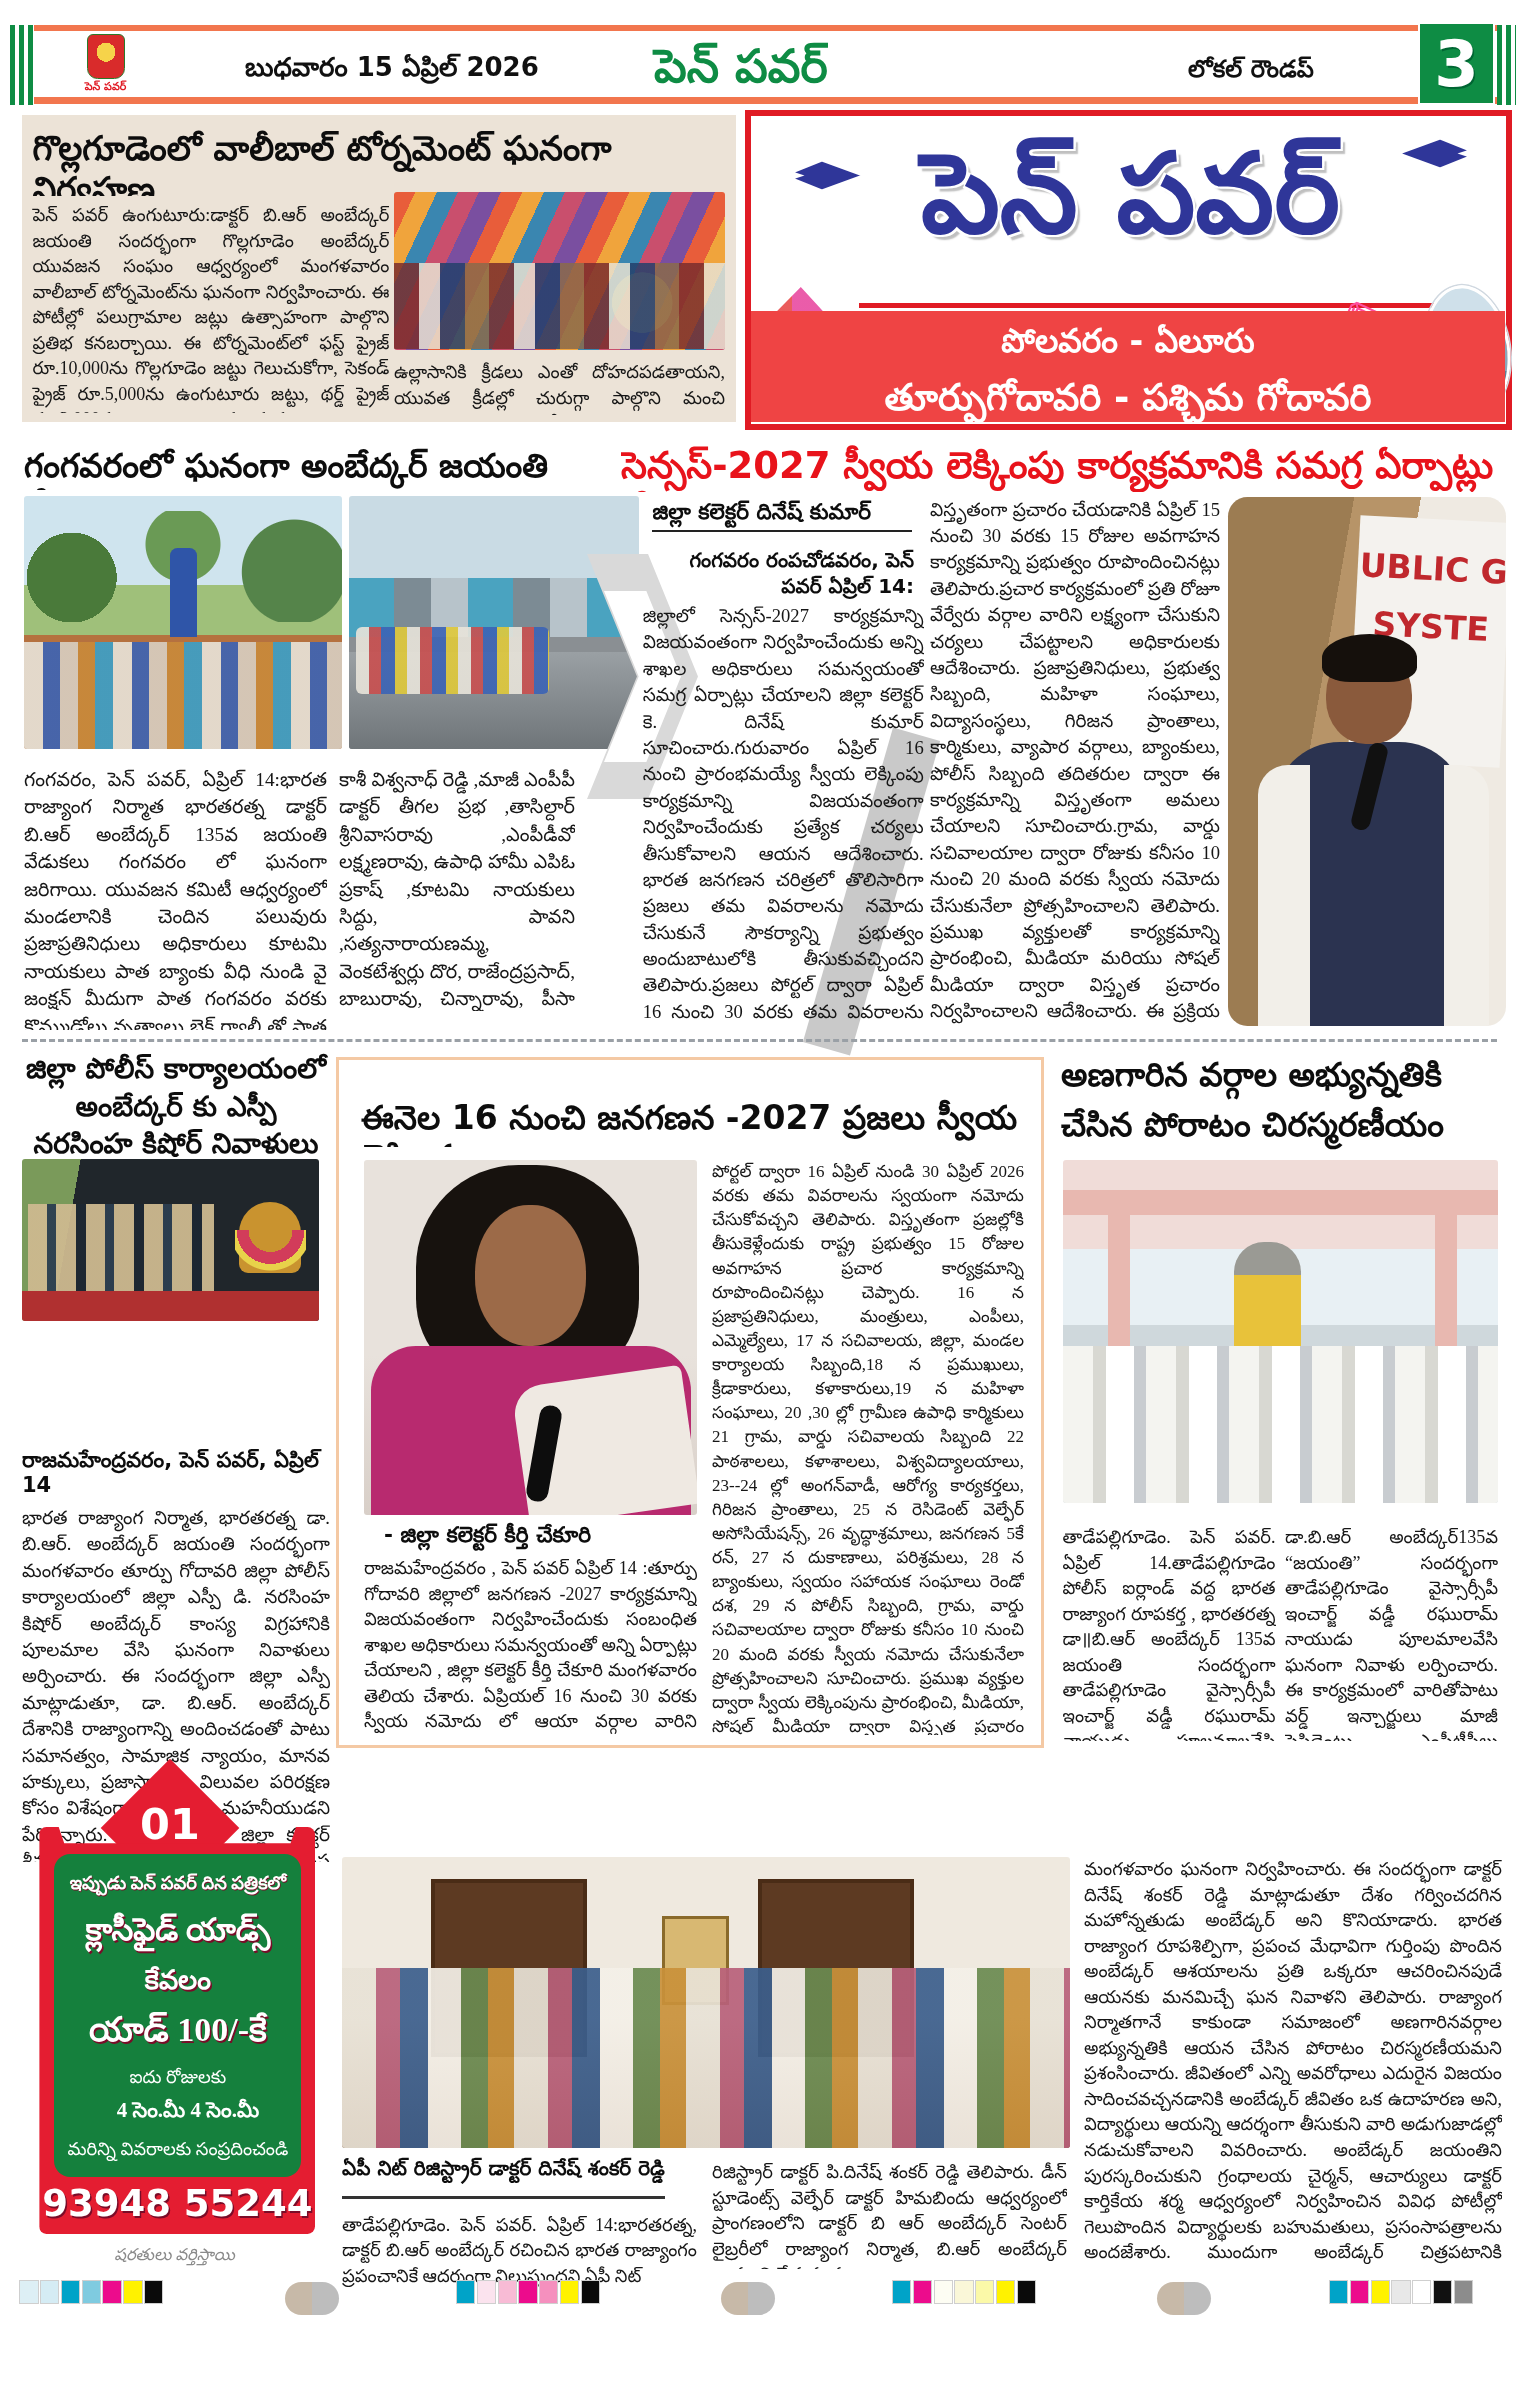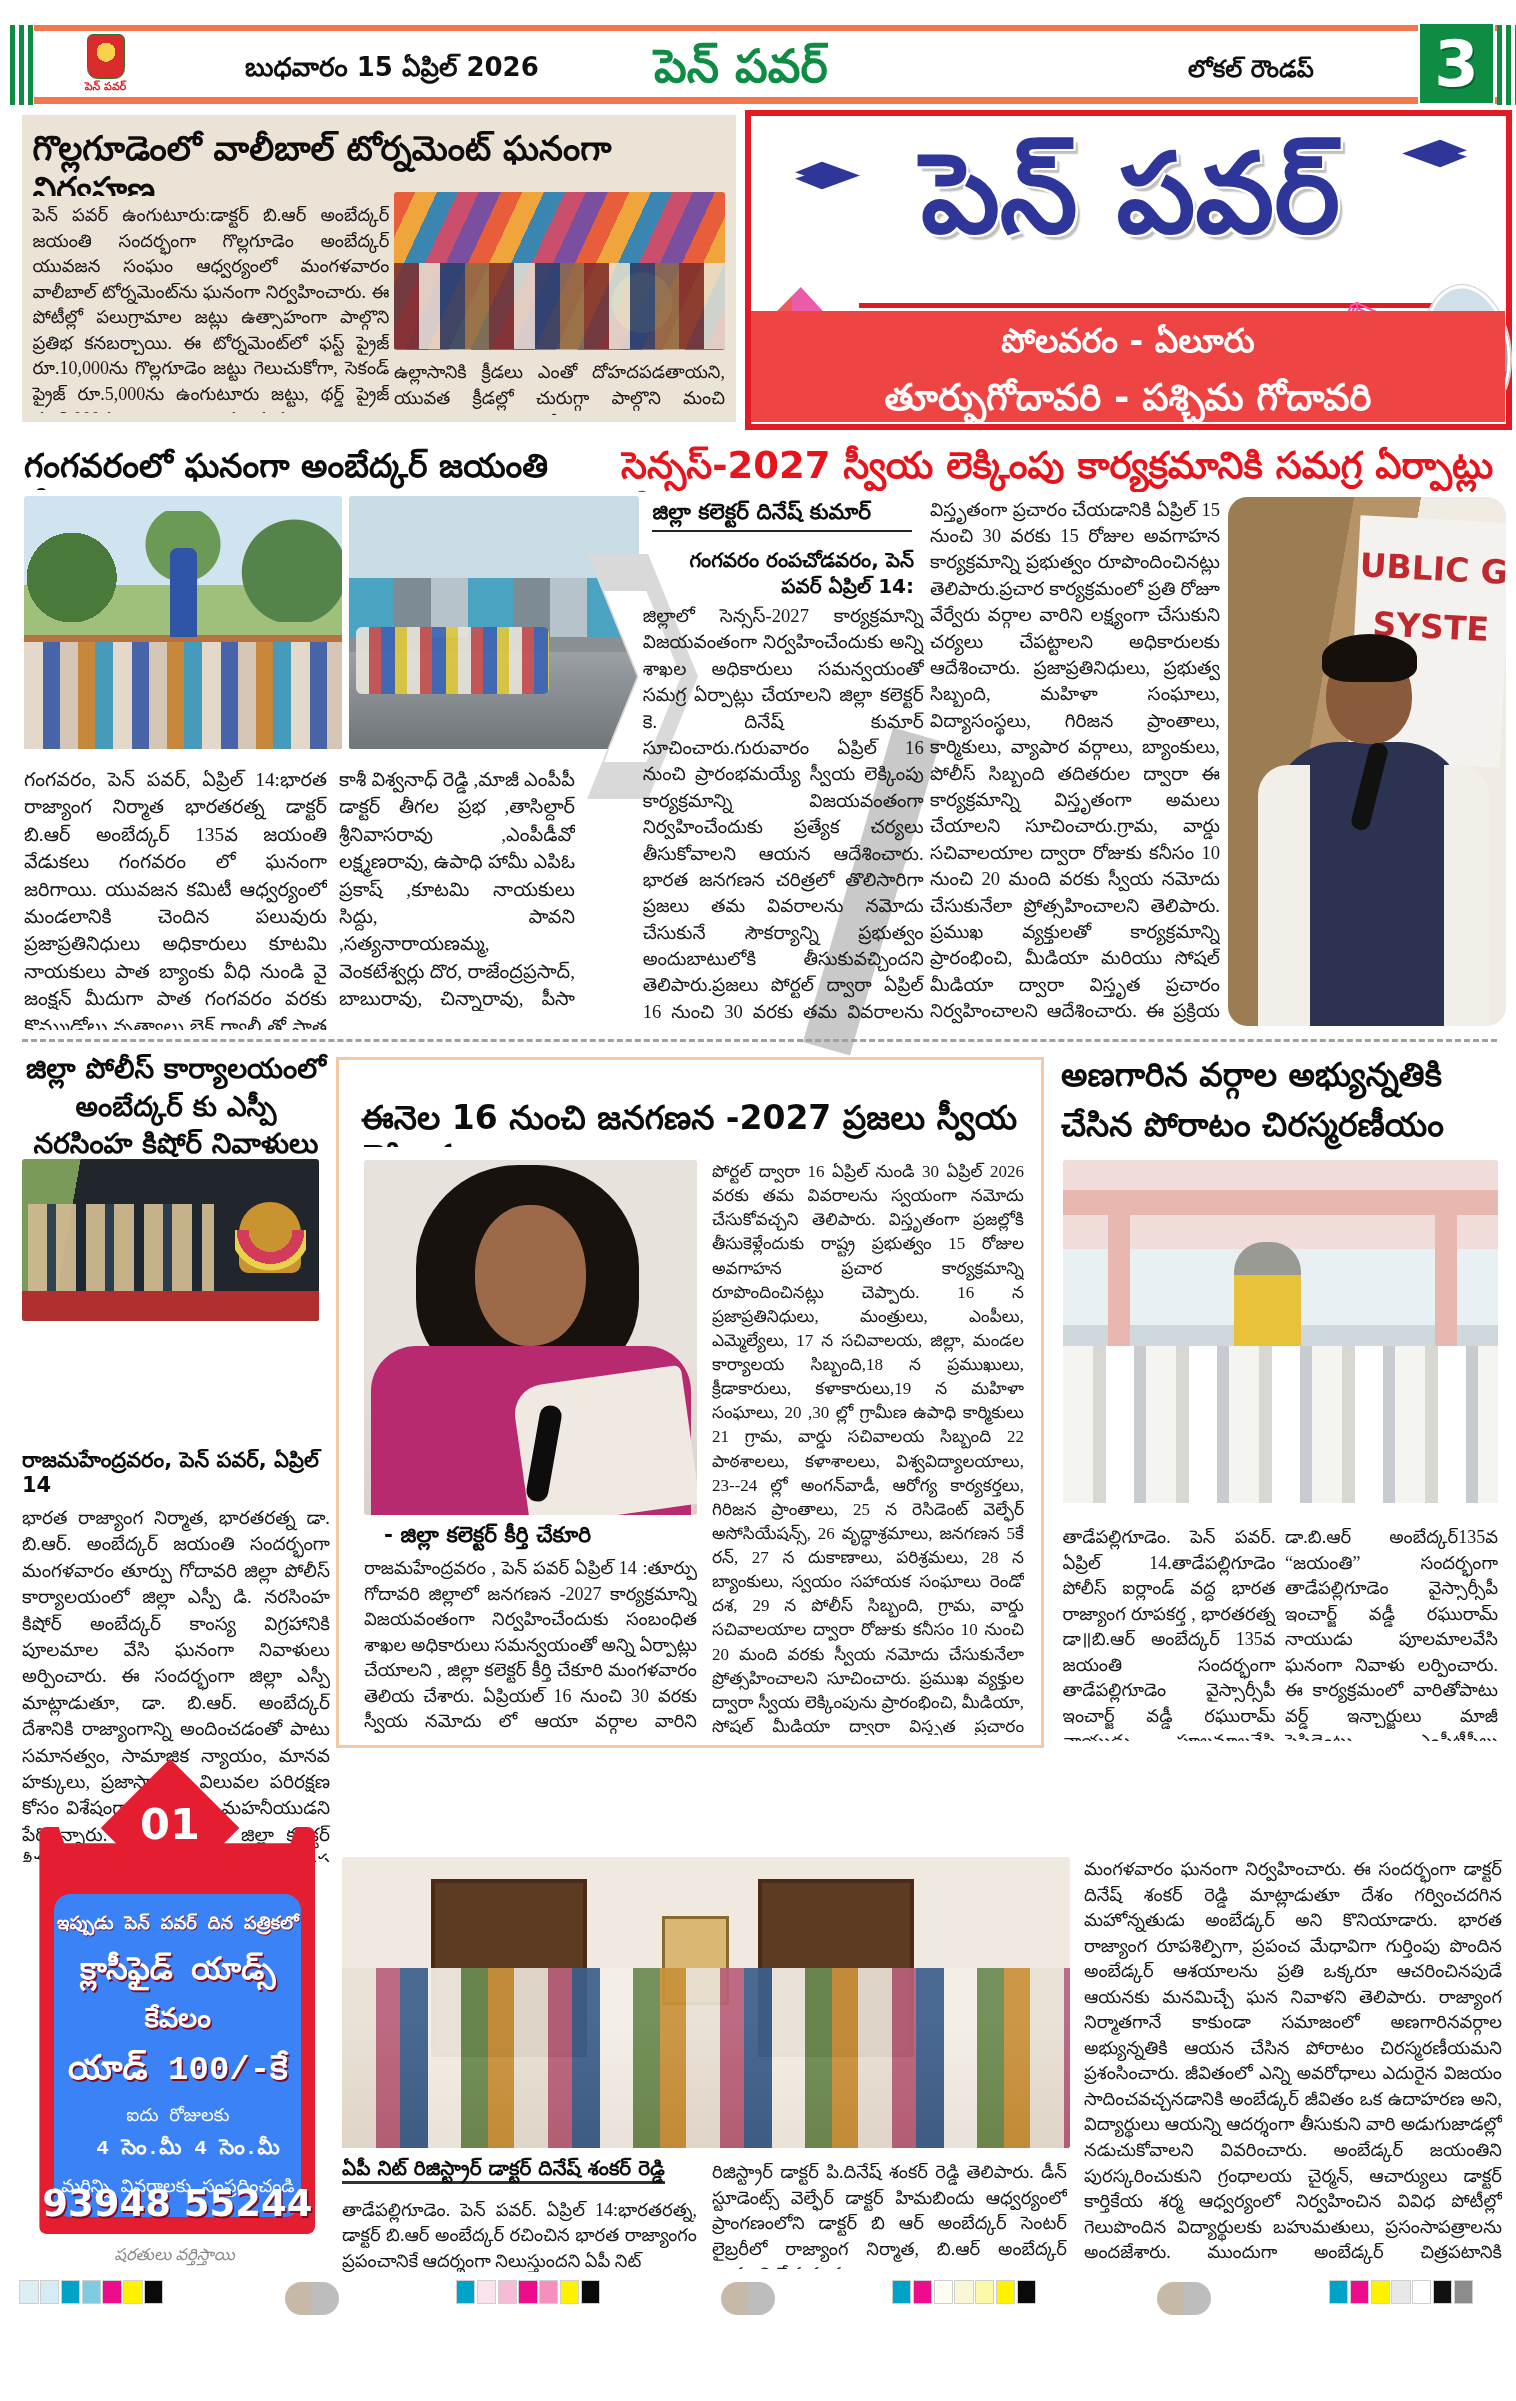--- a/index.html
+++ b/index.html
@@ -173,21 +173,21 @@
 
     <div class="abs body-text" style="left:1.5px;top:476px;width:213px;height:216px;font-size:18px;">తాడేపల్లిగూడెం. పెన్ పవర్. ఏప్రిల్ 14.తాడేపల్లిగూడెం పోలీస్ ఐర్లాండ్ వద్ద భారత రాజ్యాంగ రూపకర్త , భారతరత్న డా॥బి.ఆర్ అంబేద్కర్ 135వ జయంతి సందర్భంగా తాడేపల్లిగూడెం వైస్సార్సీపీ ఇంచార్జ్ వడ్డీ రఘురామ్ నాయుడు పూలమాలవేసి ఘనంగా నివాళు లర్పించారు. తాడేపల్లిగూడెం నియోజవర్గం 28 వర్డ్ లో భారత రాజ్యాంగ రూపకర్త , భారతరత్న</div>
     <div class="abs body-text" style="left:224px;top:476px;width:213px;height:216px;font-size:18px;">డా.బి.ఆర్ అంబేద్కర్135వ “జయంతి” సందర్భంగా తాడేపల్లిగూడెం వైస్సార్సీపీ ఇంచార్జ్ వడ్డీ రఘురామ్ నాయుడు పూలమాలవేసి ఘనంగా నివాళు లర్పించారు. ఈ కార్యక్రమంలో వారితోపాటు వర్డ్ ఇన్చార్జులు మాజీ ప్రెసిడెంట్లు ఎంపీటీసీలు వైఎస్ఆర్సిపి నాయకులు కార్యకర్తలు అభిమానులు యువత భారీ ఎత్తున పాల్గొన్నారు.</div>
   </div>
 
   <div class="abs" style="left:26px;top:1769px;width:297px;height:491px;">
     <div class="abs" style="left:95px;top:10.4px;width:98px;height:98px;background:#E41D31;transform:rotate(45deg);">
     </div>
     <div class="abs" style="left:95px;top:30px;width:98px;text-align:center;color:#fff;font-size:43px;font-weight:bold;font-family:'DejaVu Sans',sans-serif;">01</div>
     <div class="abs" style="left:13.4px;top:58px;width:276px;height:407px;background:#E41D31;border-radius:7.4px;clip-path:polygon(0 0,7% 0,9% 4%,91% 4%,93% 0,100% 0,100% 100%,0 100%);">
-      <div class="abs" style="left:15px;top:27px;width:247px;height:323px;background:#3b82f6;border-radius:16.4px;text-align:center;color:#ffffff;font-family:Liberation Mono, monospace;margin-top:40px;">
+      <div class="abs" style="left:15px;top:27px;width:247px;height:323px;background:#15803d;border-radius:16.4px;text-align:center;color:#ffffff;font-family:Liberation Serif, serif;">
         <div style="margin-top:19.3px;font-size:18px;font-weight:bold;text-shadow:0.7px 0.7px 0 #7a0c28;">ఇప్పుడు పెన్ పవర్ దిన పత్రికలో</div>
         <div style="margin-top:13.4px;font-size:31px;font-weight:bold;text-shadow:1.5px 1.5px 0 #7a0c28;">క్లాసీఫైడ్ యాడ్స్</div>
         <div style="margin-top:10.4px;font-size:27px;font-weight:bold;text-shadow:1.5px 1.5px 0 #7a0c28;">కేవలం</div>
         <div style="margin-top:9px;font-size:34px;font-weight:bold;text-shadow:1.5px 1.5px 0 #7a0c28;">యాడ్ 100/-కే</div>
         <div style="margin-top:10.4px;font-size:18px;">ఐదు రోజులకు</div>
         <div style="margin-top:6px;font-size:21px;font-weight:bold;padding-left:20px;">4 సెం.మీ 4 సెం.మీ</div>
         <div style="margin-top:12px;font-size:18px;">మరిన్ని వివరాలకు సంప్రదించండి</div>
       </div>
       <div class="abs" style="left:0;top:355px;width:276px;text-align:center;color:#ffffff;font-size:37px;font-weight:bold;font-family:'DejaVu Sans',sans-serif;text-shadow:1.5px 1.5px 0 #7a0c28;">93948 55244</div>
     </div>
@@ -198,21 +198,21 @@
   <div class="photo" style="left:342px;top:1857px;width:728px;height:291px;background:linear-gradient(180deg,#efe9df 0 55%,#8a5a3a 92%,#6e4024 100%);">
     <div class="abs" style="left:89px;top:22px;width:156px;height:178px;background:#5d3a22;border:4.5px solid #4a2c16;box-sizing:border-box;"></div>
     <div class="abs" style="left:416px;top:22px;width:156px;height:178px;background:#5d3a22;border:4.5px solid #4a2c16;box-sizing:border-box;"></div>
     <div class="abs" style="left:320px;top:59px;width:67px;height:89px;background:#d8b872;border:3.7px solid #8a6a2a;box-sizing:border-box;"></div>
     <div class="abs" style="left:0;top:111px;width:100%;height:180px;background:repeating-linear-gradient(90deg,#e8e2d6 0 34px,#b8607a 34px 58px,#3b5e8c 58px 86px,#f4f0e8 86px 119px,#6a8a50 119px 146px,#c9913a 146px 172px);opacity:.92;"></div>
   </div>
 
   <div class="abs body-text" style="left:1084px;top:1857px;width:418px;height:407px;font-size:18px;">మంగళవారం ఘనంగా నిర్వహించారు. ఈ సందర్భంగా డాక్టర్ దినేష్ శంకర్ రెడ్డి మాట్లాడుతూ దేశం గర్వించదగిన మహోన్నతుడు అంబేడ్కర్ అని కొనియాడారు. భారత రాజ్యాంగ రూపశిల్పిగా,  ప్రపంచ మేధావిగా గుర్తింపు పొందిన అంబేడ్కర్ ఆశయాలను ప్రతి ఒక్కరూ ఆచరించినపుడే ఆయనకు మనమిచ్చే ఘన నివాళని తెలిపారు. రాజ్యాంగ నిర్మాతగానే కాకుండా సమాజంలో అణగారినవర్గాల అభ్యున్నతికి ఆయన చేసిన పోరాటం చిరస్మరణీయమని ప్రశంసించారు. జీవితంలో ఎన్ని అవరోధాలు ఎదురైన విజయం సాదించవచ్చనడానికి అంబేడ్కర్ జీవితం ఒక ఉదాహరణ అని, విద్యార్థులు ఆయన్ని ఆదర్శంగా తీసుకుని వారి అడుగుజాడల్లో నడుచుకోవాలని వివరించారు. అంబేడ్కర్ జయంతిని పురస్కరించుకుని గ్రంధాలయ చైర్మన్, ఆచార్యులు డాక్టర్ కార్తికేయ శర్మ ఆధ్వర్యంలో నిర్వహించిన వివిధ పోటీల్లో గెలుపొందిన విద్యార్థులకు బహుమతులు, ప్రసంసాపత్రాలను అందజేశారు. ముందుగా అంబేడ్కర్ చిత్రపటానికి పూలమాలలు వేసి నివాళులర్పించారు. ఈ కార్యక్రమంలో డీన్లు డాక్టర్ వి.సందీప్, డాక్టర్ జీబి వీరేశ్ కుమార్, ఆచార్యులు డాక్టర్ భరణీ దరన్, డాక్టర్ నగేష్ భట్టు, డాక్టర్ వినోద్ కుమార్ రాజా, డాక్టర్ కిరణ్ కుమార్, డాక్టర్ శీనివాసన్, డాక్టర్ రాముడు, డాక్టర్ చేబ్రోలు శ్రీలత, డాక్టర్ తలారి రేష్మా, తదితరులు పాల్గొన్నారు.</div>
 
   <div class="abs" style="left:342px;top:2157px;width:355px;height:111px;">
-    <div class="headline" style="font-size:20px;border-bottom:3px solid #333;display:inline-block;padding-bottom:0;">ఏపీ నిట్ రిజిస్ట్రార్ డాక్టర్ దినేష్ శంకర్ రెడ్డి</div>
+    <div class="headline" style="font-size:20px;border-bottom:3px solid #333;display:inline-block;padding-bottom:15px;">ఏపీ నిట్ రిజిస్ట్రార్ డాక్టర్ దినేష్ శంకర్ రెడ్డి</div>
     <div class="body-text" style="margin-top:14px;font-size:18px;height:74px;">తాడేపల్లిగూడెం. పెన్ పవర్. ఏప్రిల్ 14:భారతరత్న, డాక్టర్ బి.ఆర్ అంబేద్కర్ రచించిన భారత రాజ్యాంగం ప్రపంచానికే ఆదర్శంగా నిలుస్తుందని ఏపీ నిట్</div>
   </div>
   <div class="abs body-text" style="left:712px;top:2160px;width:355px;height:109px;font-size:18px;">రిజిస్ట్రార్ డాక్టర్ పి.దినేష్ శంకర్ రెడ్డి తెలిపారు.  డీన్ స్టూడెంట్స్ వెల్ఫేర్ డాక్టర్ హిమబిందు ఆధ్వర్యంలో ప్రాంగణంలోని డాక్టర్ బి ఆర్ అంబేద్కర్ సెంటర్ లైబ్రరీలో రాజ్యాంగ నిర్మాత, బి.ఆర్ అంబేద్కర్ జయంతి వేడుకలను</div>
 
   <div class="swatch-group" style="left:19.3px;"><div class="swatch" style="background: rgb(221, 239, 245);"></div><div class="swatch" style="background: rgb(213, 236, 244);"></div><div class="swatch" style="background: rgb(0, 163, 200);"></div><div class="swatch" style="background: rgb(127, 203, 224);"></div><div class="swatch" style="background: rgb(236, 12, 140);"></div><div class="swatch" style="background: rgb(255, 242, 0);"></div><div class="swatch" style="background: rgb(10, 10, 10);"></div></div>
   <div class="gray-oval" style="left:285px;"></div>
   <div class="swatch-group" style="left:456px;"><div class="swatch" style="background: rgb(0, 163, 200);"></div><div class="swatch" style="background: rgb(251, 227, 238);"></div><div class="swatch" style="background: rgb(248, 187, 213);"></div><div class="swatch" style="background: rgb(236, 12, 140);"></div><div class="swatch" style="background: rgb(245, 144, 190);"></div><div class="swatch" style="background: rgb(255, 242, 0);"></div><div class="swatch" style="background: rgb(10, 10, 10);"></div></div>
   <div class="gray-oval" style="left:721px;"></div>
   <div class="swatch-group" style="left:892px;"><div class="swatch" style="background: rgb(0, 163, 200);"></div><div class="swatch" style="background: rgb(236, 12, 140);"></div><div class="swatch" style="background: rgb(253, 253, 243);"></div><div class="swatch" style="background: rgb(250, 247, 216);"></div><div class="swatch" style="background: rgb(251, 249, 168);"></div><div class="swatch" style="background: rgb(255, 242, 0);"></div><div class="swatch" style="background: rgb(10, 10, 10);"></div></div>
   <div class="gray-oval" style="left:1157px;"></div>

